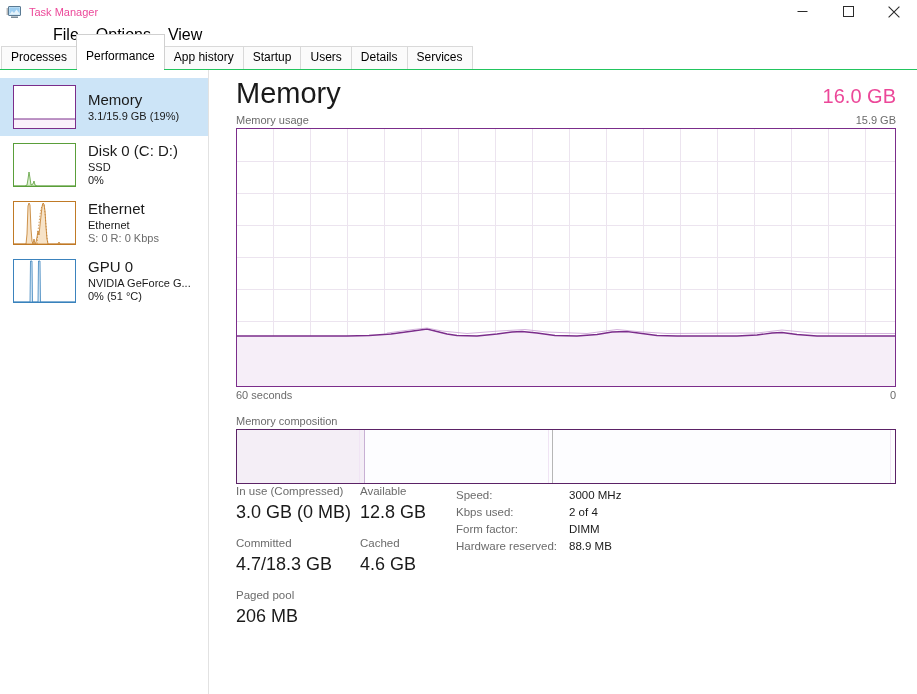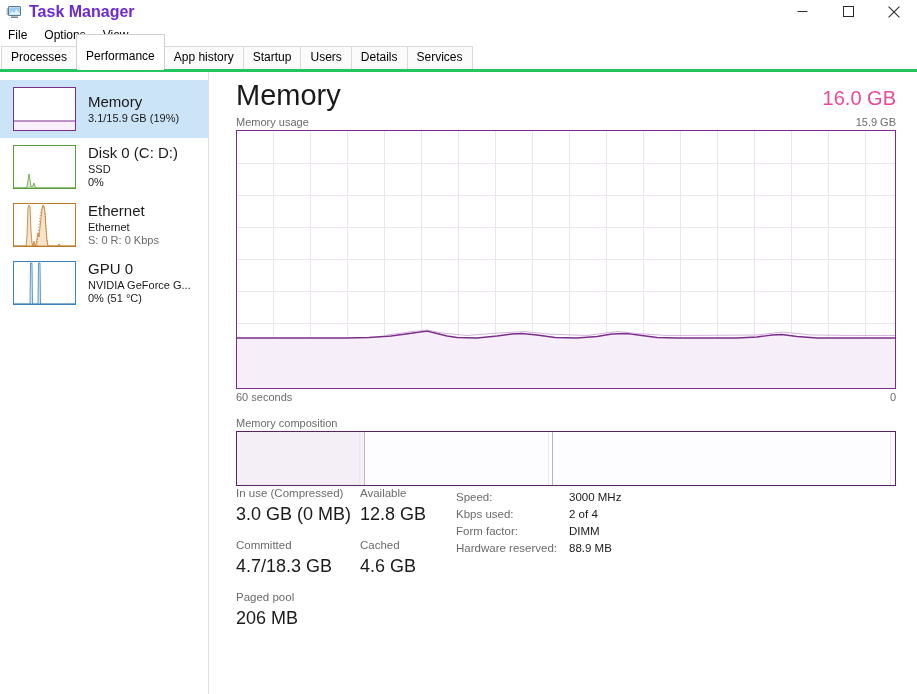--- a/index.html
+++ b/index.html
@@ -27,24 +27,23 @@
   }
   .titlebar-icon {
     width: 16px;
     height: 16px;
     margin-left: 6px;
     margin-right: 7px;
     position: relative;
     flex: 0 0 auto;
   }
   .titlebar-title {
-    font-size: 16px;
-    color: #6d28d9;
+    font-size: 11px;
+    color: #ec4899;
     line-height: 14px;
-    font-weight: bold;
   }
   .winbtns {
     position: absolute;
     right: 0;
     top: 0;
     height: 23px;
     display: flex;
   }
   .winbtn {
     width: 46px;
@@ -57,36 +56,37 @@
     padding: 0;
   }
   .winbtn svg { display:block; }
 
   
   .menubar {
     height: 23px;
     display: flex;
     align-items: center;
     padding-left: 8px;
-    font-size: 12px;
-    background: #ffffff;
+    font-size: 16px;
+    background: #ffffff;
+    margin-left: 45px;
   }
   .menu-item {
     padding: 2px 8px 2px 0;
     margin-right: 9px;
     color: #000;
     white-space: nowrap;
   }
 
   
   .tabstrip {
     height: 23px;
     position: relative;
     background: #ffffff;
-    border-bottom: 3px solid #22c55e;
+    border-bottom: 1px solid #22c55e;
     display: flex;
     align-items: flex-end;
     padding-left: 1px;
   }
   .tab {
     font-size: 12px;
     color: #000;
     padding: 3px 9px 4px 9px;
     border: 1px solid #d9d9d9;
     border-bottom: none;

